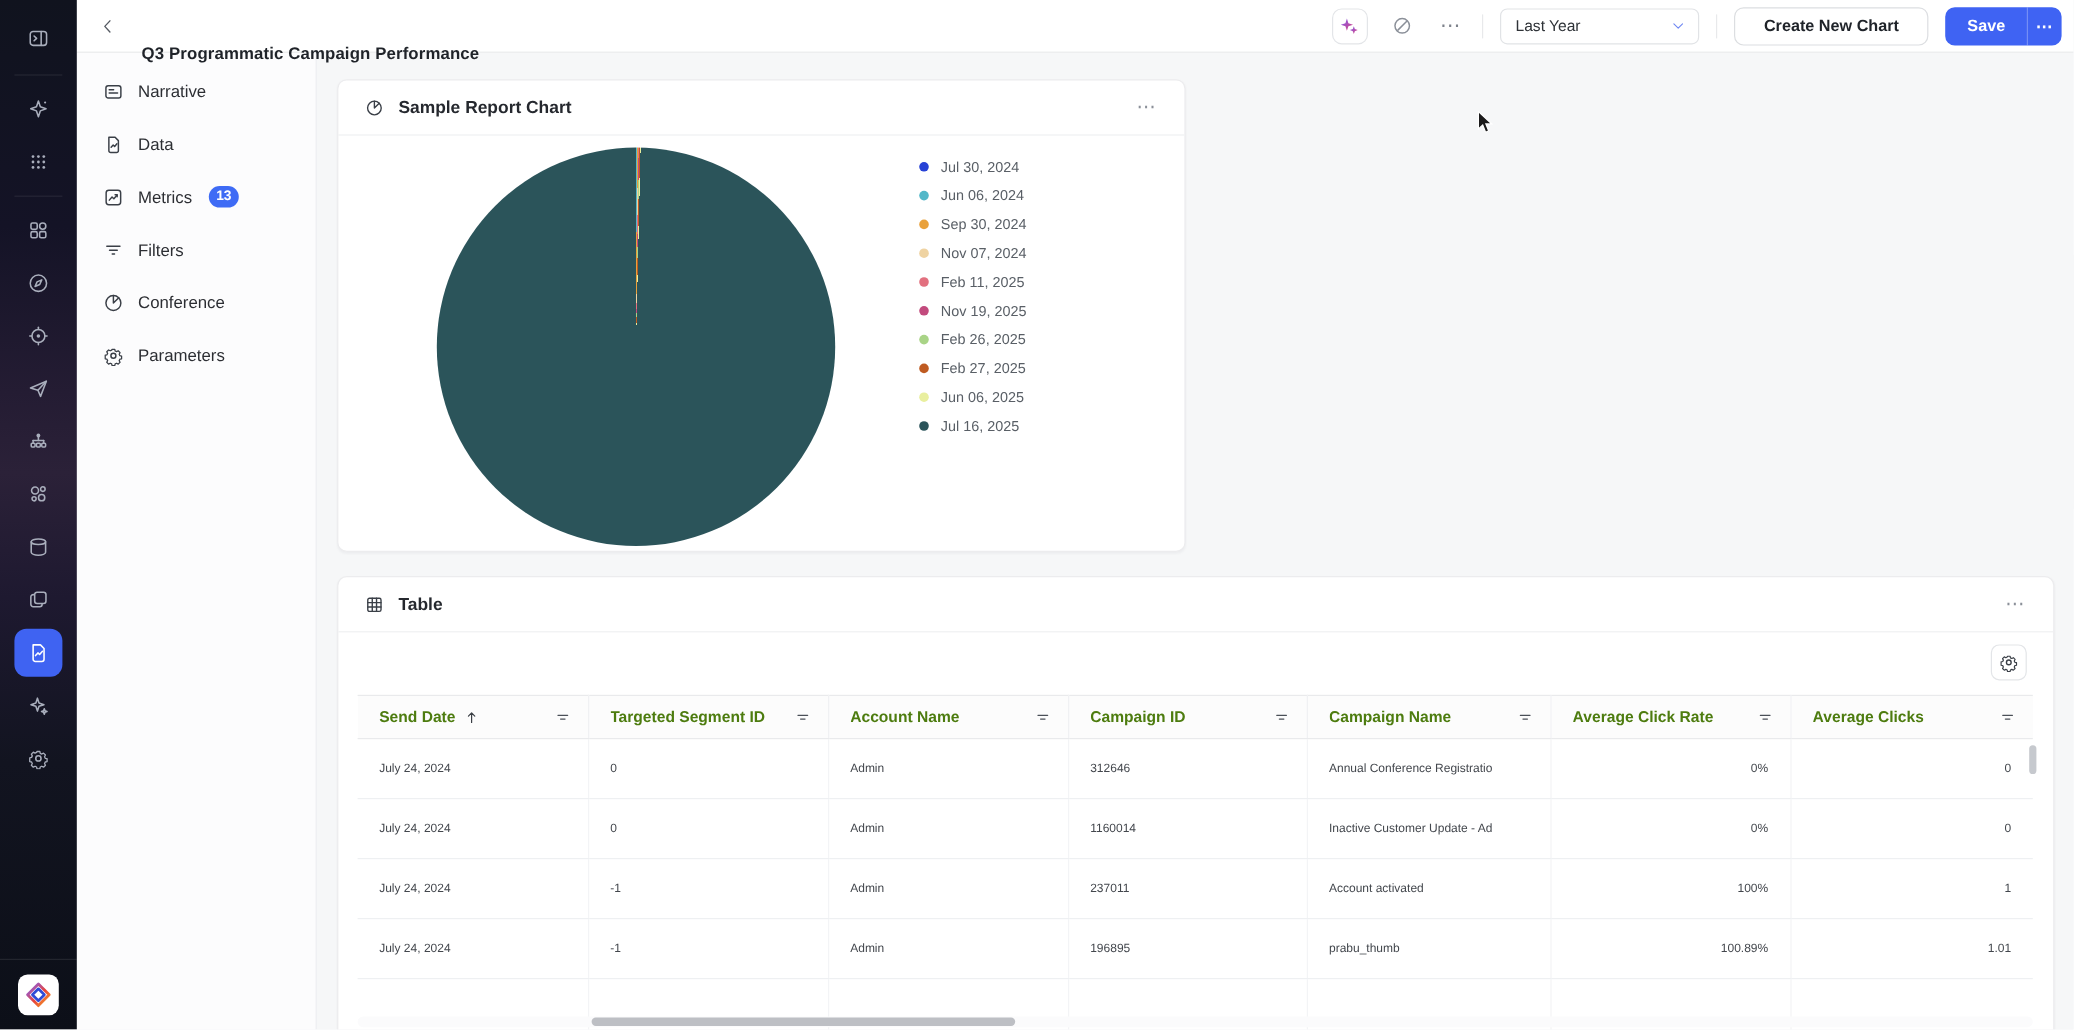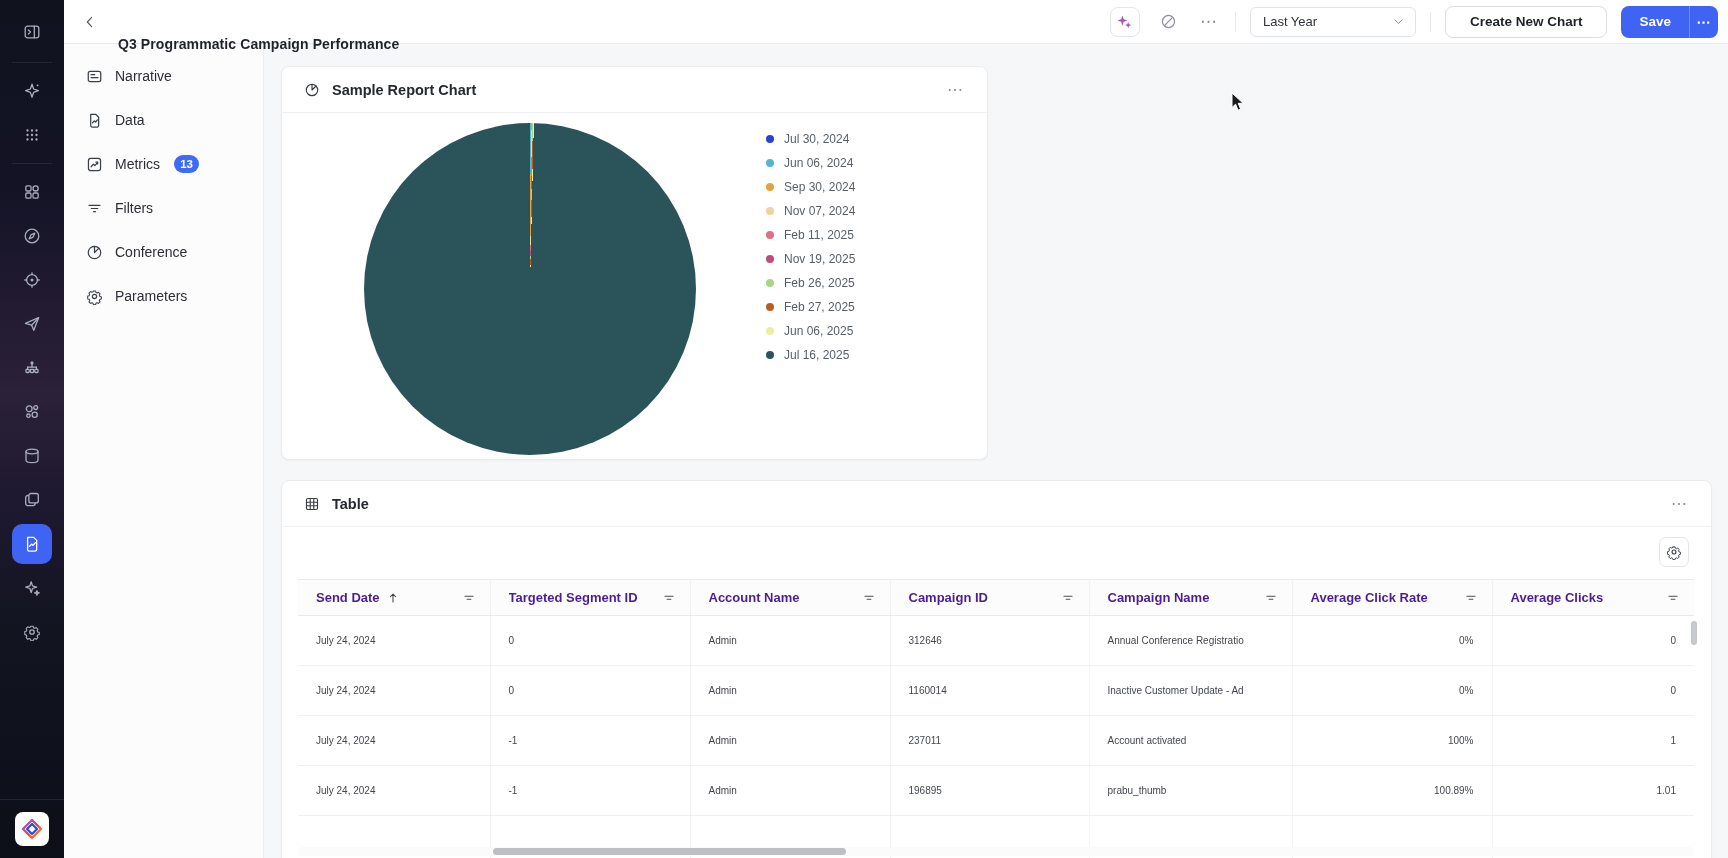--- a/index.html
+++ b/index.html
@@ -72,21 +72,21 @@
   .legend .ltxt{ font-size:12px; color:#595f66; white-space:nowrap; }
 
   
   .table-card{ left:17px; top:436px; width:1431px; height:560px; }
   .gear-btn{ position:absolute; right:22px; top:56px; width:30px; height:30px; border:1px solid #e3e5e8; border-radius:7px;
     display:flex; align-items:center; justify-content:center; color:#3a3f47; cursor:pointer; background:#fff;}
   .gear-btn svg{ width:16px; height:16px; }
   .tbl-wrap{ position:absolute; left:16px; top:98px; width:1396px; }
   table.grid{ border-collapse:collapse; table-layout:fixed; width:1396px; }
   .grid th{ height:36px; background:#fcfcfc; border-top:1px solid #e9eaec; border-bottom:1px solid #e9eaec; border-right:1px solid #f0f1f3;
-    font-size:13px; font-weight:600; color:#4c1d95; text-align:left; padding:0 14px 0 18px; white-space:nowrap; overflow:hidden; cursor:pointer;}
+    font-size:13px; font-weight:600; color:#4d7c0f; text-align:left; padding:0 14px 0 18px; white-space:nowrap; overflow:hidden; cursor:pointer;}
   .grid th .th-in{ display:flex; align-items:center; width:100%; }
   .grid th .th-label{ overflow:hidden; text-overflow:clip; white-space:nowrap; }
   .grid th .sort{ margin-left:6px; color:#3a3f45; flex:0 0 auto;}
   .grid th .sort svg, .grid th .flt svg{ width:14px; height:14px; }
   .grid th .flt{ margin-left:auto; color:#4a4f57; flex:0 0 auto; cursor:pointer; }
   .grid td{ height:50px; border-bottom:1px solid #eef0f2; border-right:1px solid #f3f4f6; font-size:10px; color:#43474d;
     padding:0 18px; white-space:nowrap; overflow:hidden; background:#fff; }
   .grid th:last-child, .grid td:last-child{ border-right:none; }
   .grid .al-right{ text-align:right; }
   .hscroll{ position:absolute; left:16px; top:366px; width:1396px; height:9px; border-radius:5px; background:#fbfbfc; }

